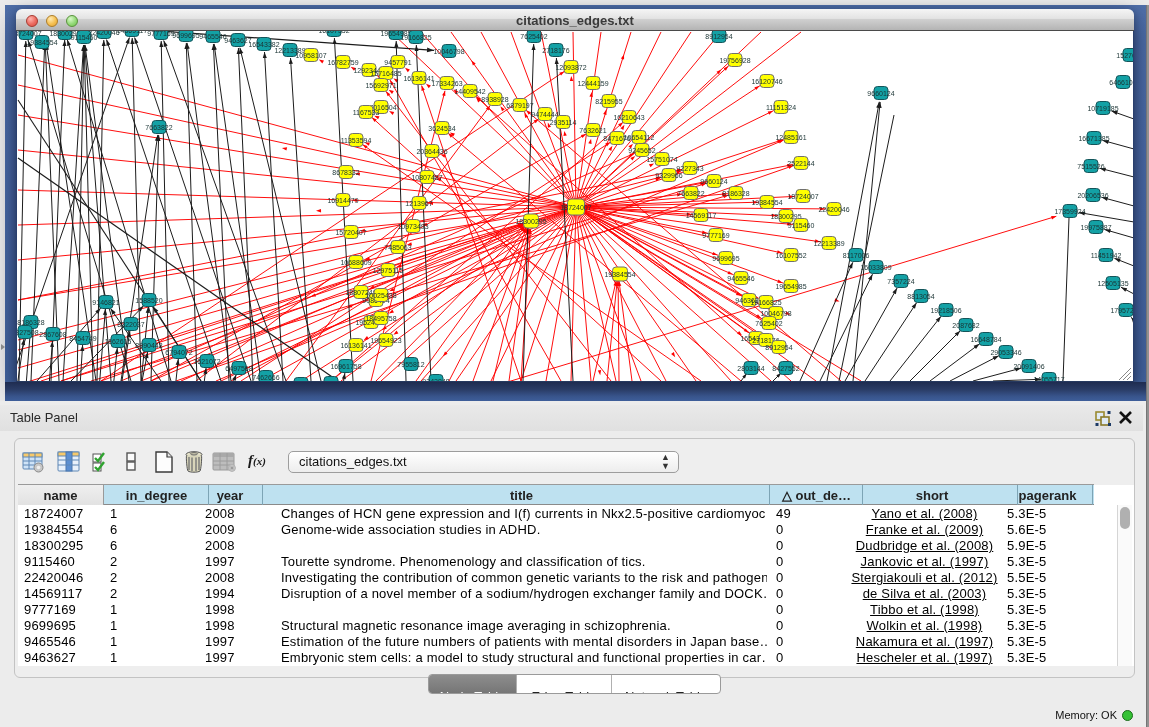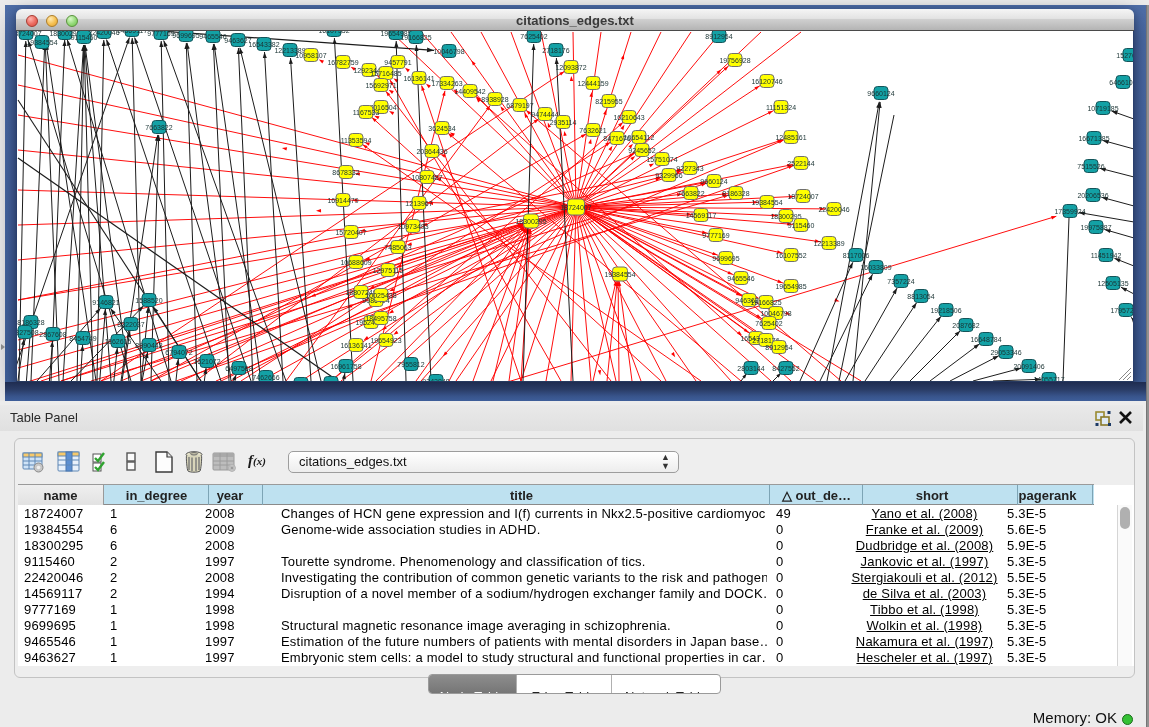--- a/index.html
+++ b/index.html
@@ -48,21 +48,21 @@
 .c3 { left:263px; width:486px; } .c4 { left:758px; width:72px; }
 .c5 { left:829px; width:155px; text-align:center;text-decoration:underline; } .c6 { left:989px; width:90px; }
 #vscroll { position:absolute; right:2px; top:66px; width:15px; height:161px; background:#fafafa;
   border-left:1px solid #d5d5d5; }
 #vthumb { position:absolute; left:2px; top:2px; width:10px; height:22px; background:#b0b0b0; border-radius:5px; }
 
 #tabs { position:absolute; left:428px; top:273px; height:20px; display:flex;
   border:1px solid #9a9a9a; border-radius:4px; overflow:hidden; background:#fff; }
 .tab { font-size:13px; padding-top:14px; text-align:center; color:#222; border-right:1px solid #b0b0b0; }
 .tab.sel { background:linear-gradient(180deg,#8d8d8d,#767676); color:#fff; }
-#mem { position:absolute; right:16px; top:308px; font-size:15px; color:#111; }
+#mem { position:absolute; right:16px; top:308px; font-size:11px; color:#111; }
 #mem .dot { display:inline-block; width:11px; height:11px; border-radius:50%;
   background:#35c135; border:1px solid #1a6b1a; vertical-align:-2px; margin-left:5px; }
 </style></head>
 <body>
 <div id="stage">
 <div id="desk"></div>
 <div id="win">
   <div id="titlebar">
     <div class="tl" style="left:10px;background:radial-gradient(circle at 35% 30%,#ffb3ad,#ec6b60 55%,#d64e42);border:1px solid #a83a30;"></div>
     <div class="tl" style="left:30px;background:radial-gradient(circle at 35% 30%,#ffe9b0,#f5bf4f 55%,#dfa33b);border:1px solid #ad7d28;"></div>

